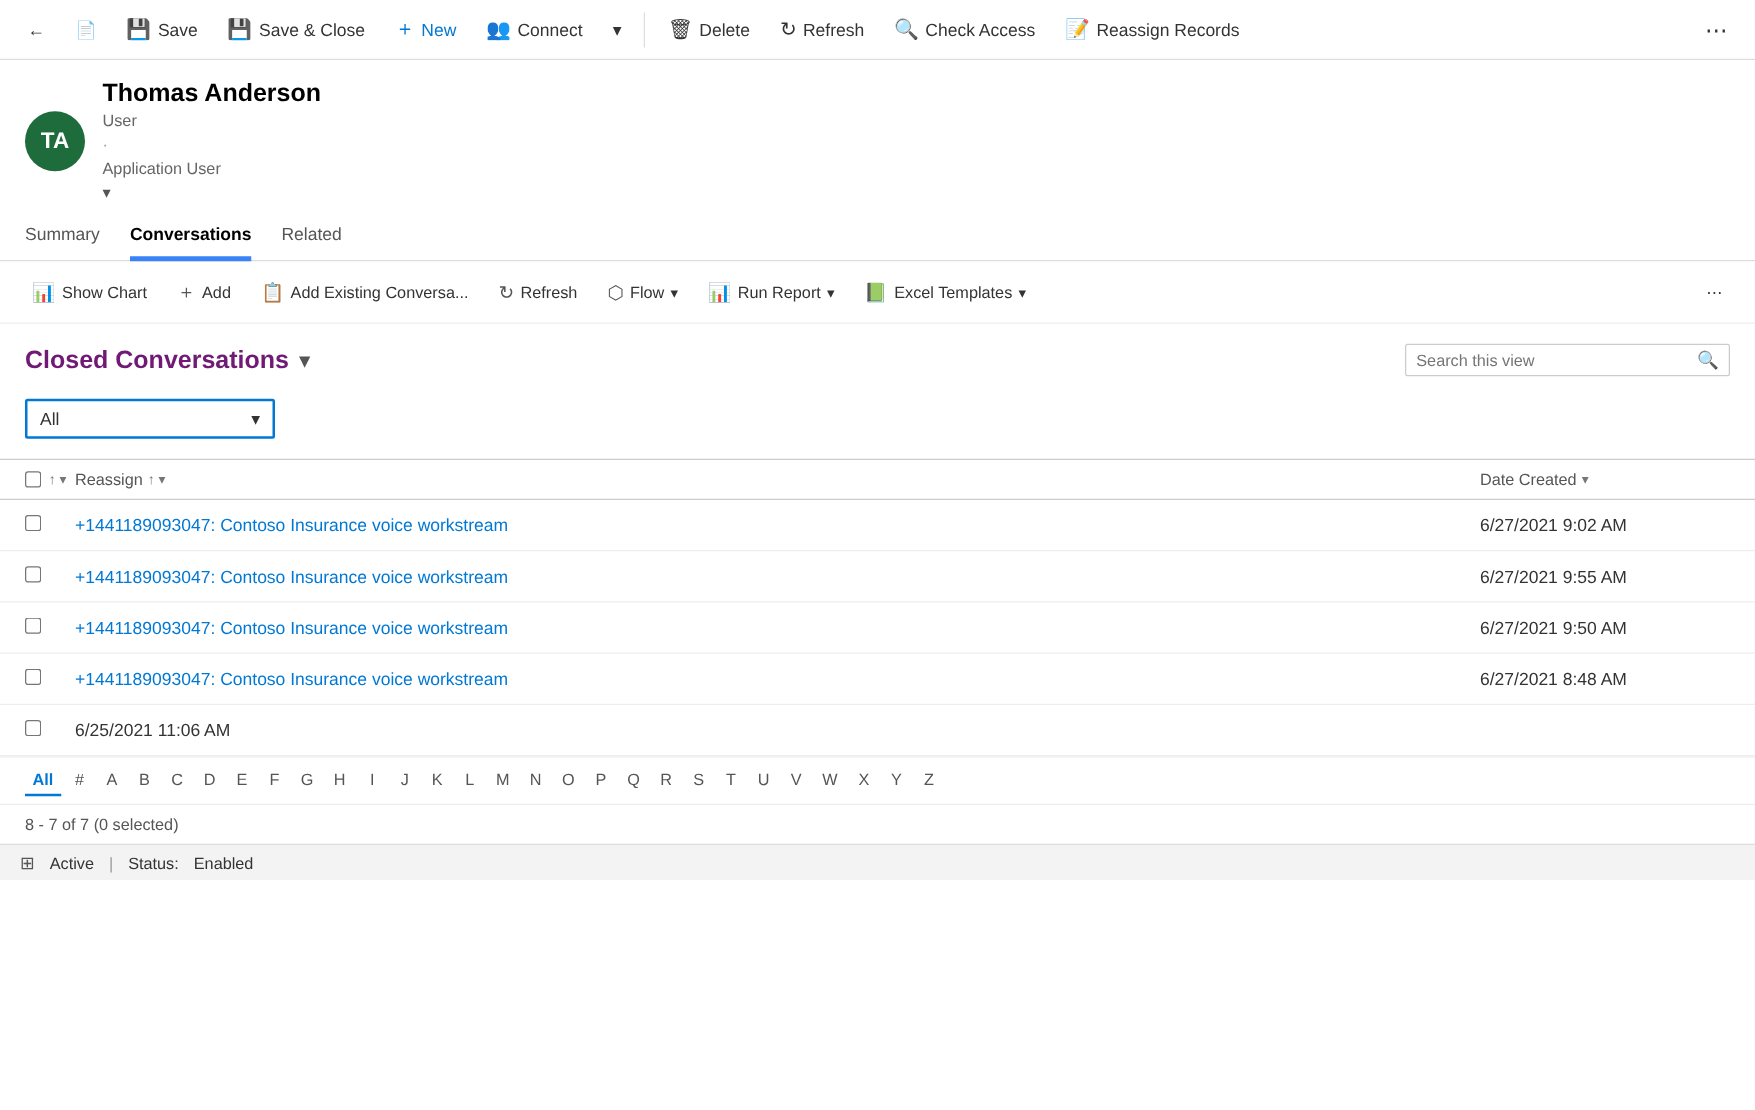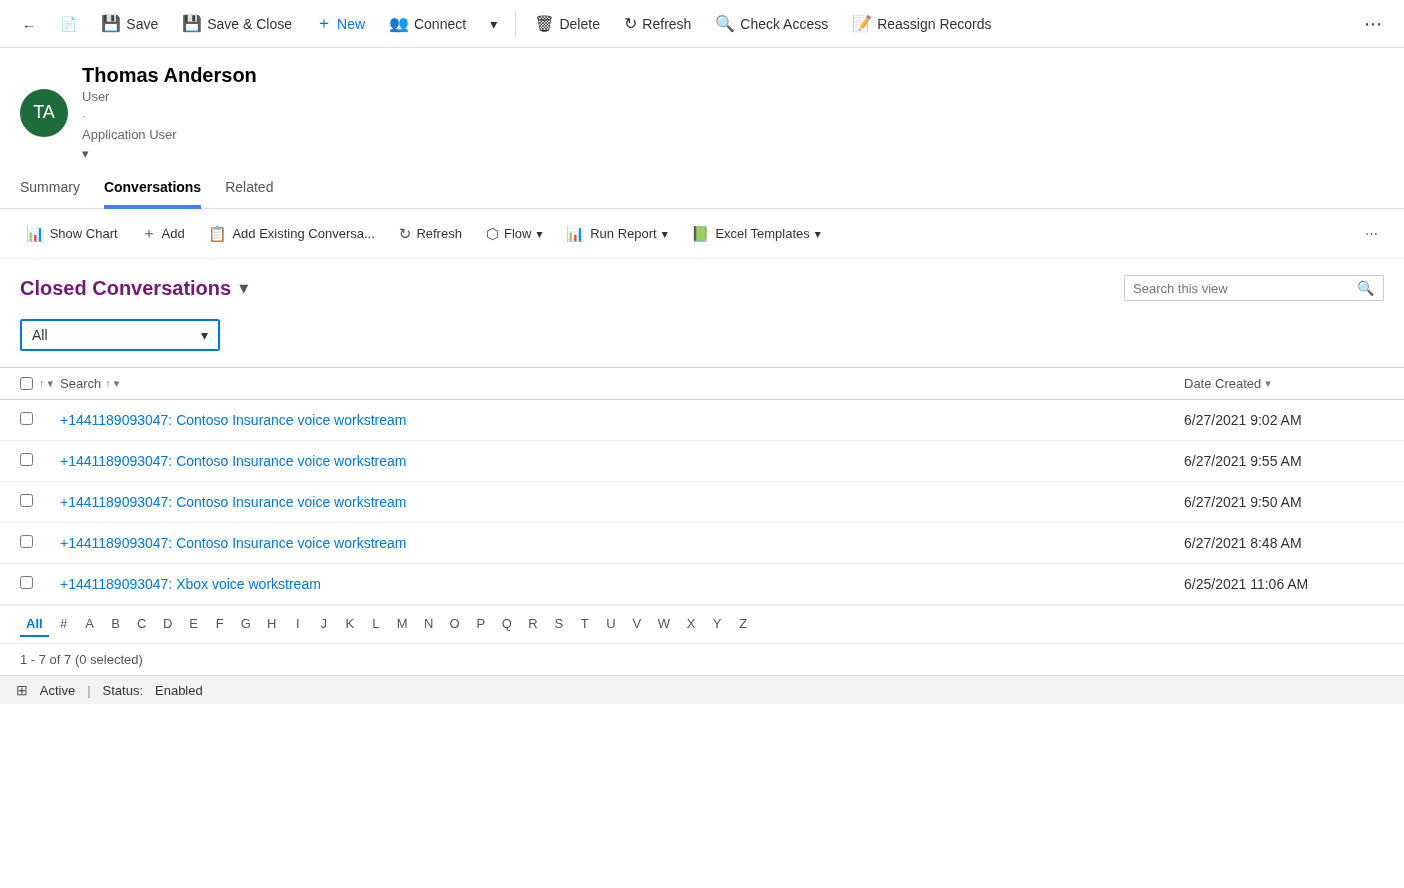--- a/index.html
+++ b/index.html
@@ -20,21 +20,21 @@
     .toolbar-btn-new { color: #0078d4; }
     .toolbar-more { margin-left: auto; font-size: 18px; }
 
     
     .user-header {
       display: flex; align-items: center; padding: 16px 20px 8px 20px; gap: 14px;
     }
     .avatar {
       width: 48px; height: 48px; border-radius: 50%; background: #1e6b3c;
       display: flex; align-items: center; justify-content: center;
-      color: #fff; font-size: 18px; font-weight: 400; flex-shrink: 0;
+      color: #fff; font-size: 18px; font-weight: 700; flex-shrink: 0;
     }
     .user-info h2 { font-size: 20px; font-weight: 600; color: #000; }
     .user-subtitle { font-size: 13px; color: #666; display: flex; align-items: flex-start; gap: 4px; margin-top: 2px; flex-direction: column; }
     .user-subtitle span.dot { color: #999; }
     .user-subtitle .dropdown-arrow { cursor: pointer; color: #555; }
 
     
     .tabs {
       display: flex; border-bottom: 1px solid #ddd; padding: 0 20px; gap: 24px;
     }
@@ -255,21 +255,21 @@
     <span>▾</span>
   </div>
 </div>
 
 <div class="table-header">
   <div class="col-check">
     <input type="checkbox" style="">
     <span class="sort-arrows">↑ ▾</span>
   </div>
   <div class="col-subject">
-    <span class="col-header-text">Search</span>
+    <span class="col-header-text">Reassign</span>
     <span class="sort-arrows">↑ ▾</span>
   </div>
   <div class="col-date">
     <span class="col-header-text">Date Created</span>
     <span class="sort-arrows">▾</span>
   </div>
 </div>
 
 <div id="table-rows-container">
     <div class="table-row">
@@ -304,23 +304,20 @@
         <input type="checkbox" style="">
       </div>
       <div class="row-subject">
         <a href="#">+1441189093047: Contoso Insurance voice workstream</a>
       </div>
       <div class="row-date">6/27/2021 8:48 AM</div>
     </div>
     <div class="table-row">
       <div class="row-check">
         <input type="checkbox" style="">
-      </div>
-      <div class="row-subject">
-        <a href="#">+1441189093047: Xbox voice workstream</a>
       </div>
       <div class="row-date">6/25/2021 11:06 AM</div>
     </div>
   </div>
 
 <div class="alpha-nav" id="alpha-nav">
     <span class="alpha-item active">All</span>
     <span class="alpha-item">#</span>
     <span class="alpha-item">A</span>
     <span class="alpha-item">B</span>
@@ -344,21 +341,21 @@
     <span class="alpha-item">T</span>
     <span class="alpha-item">U</span>
     <span class="alpha-item">V</span>
     <span class="alpha-item">W</span>
     <span class="alpha-item">X</span>
     <span class="alpha-item">Y</span>
     <span class="alpha-item">Z</span>
   </div>
 
 <div class="footer">
-  <span>1 - 7 of 7 (0 selected)</span>
+  <span>8 - 7 of 7 (0 selected)</span>
 </div>
 
 <div class="status-bar">
   <span class="status-icon">⊞</span>
   <span>Active</span>
   <span class="status-sep">|</span>
   <span>Status:</span>
   <span>Enabled</span>
 </div>
 

